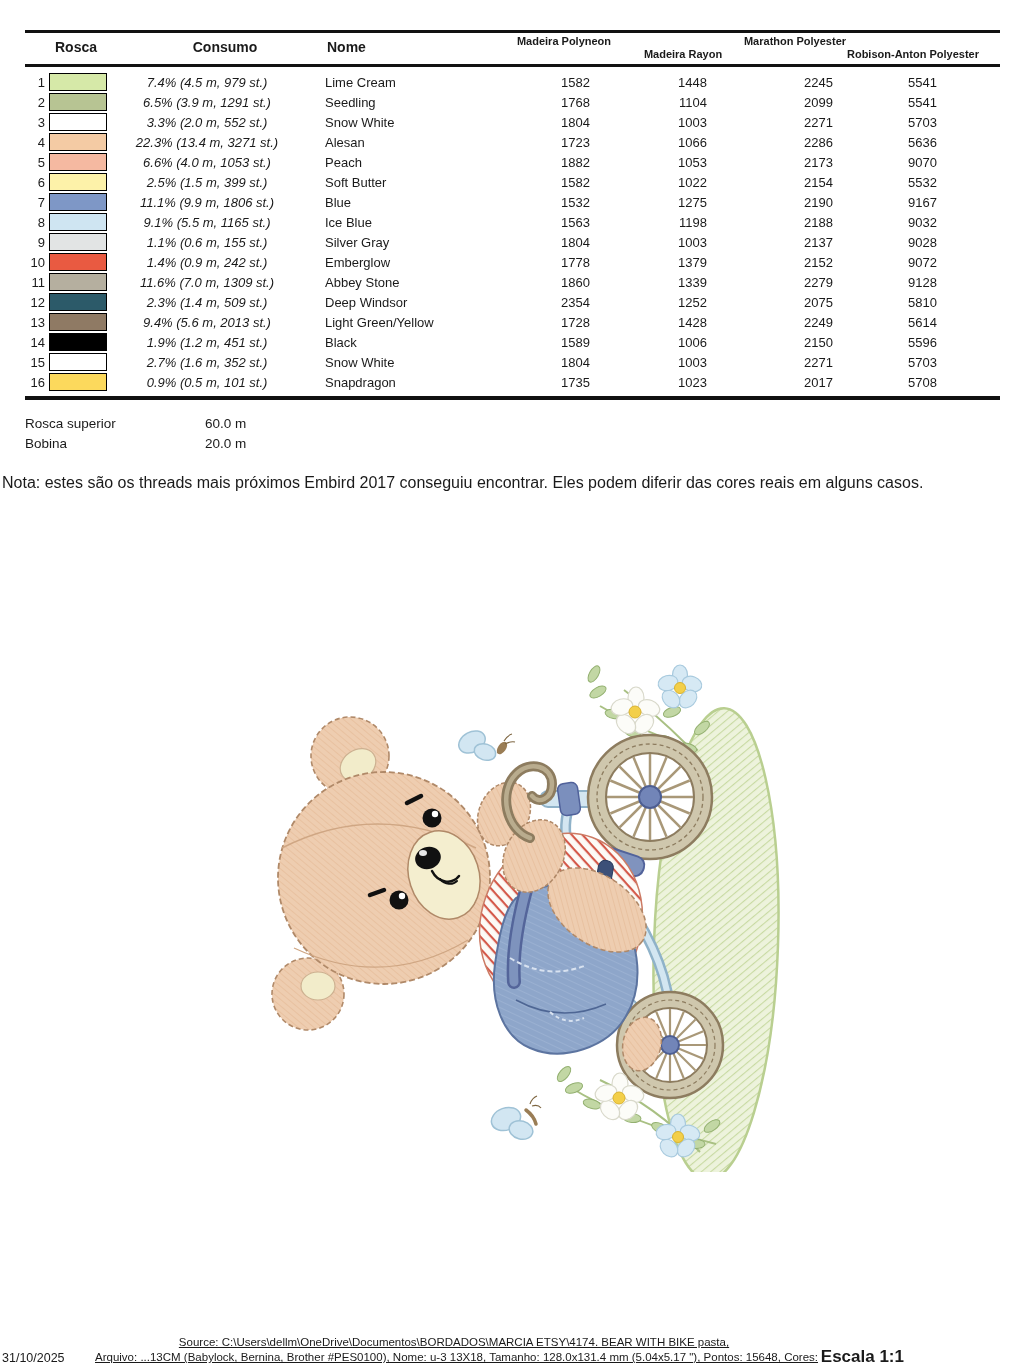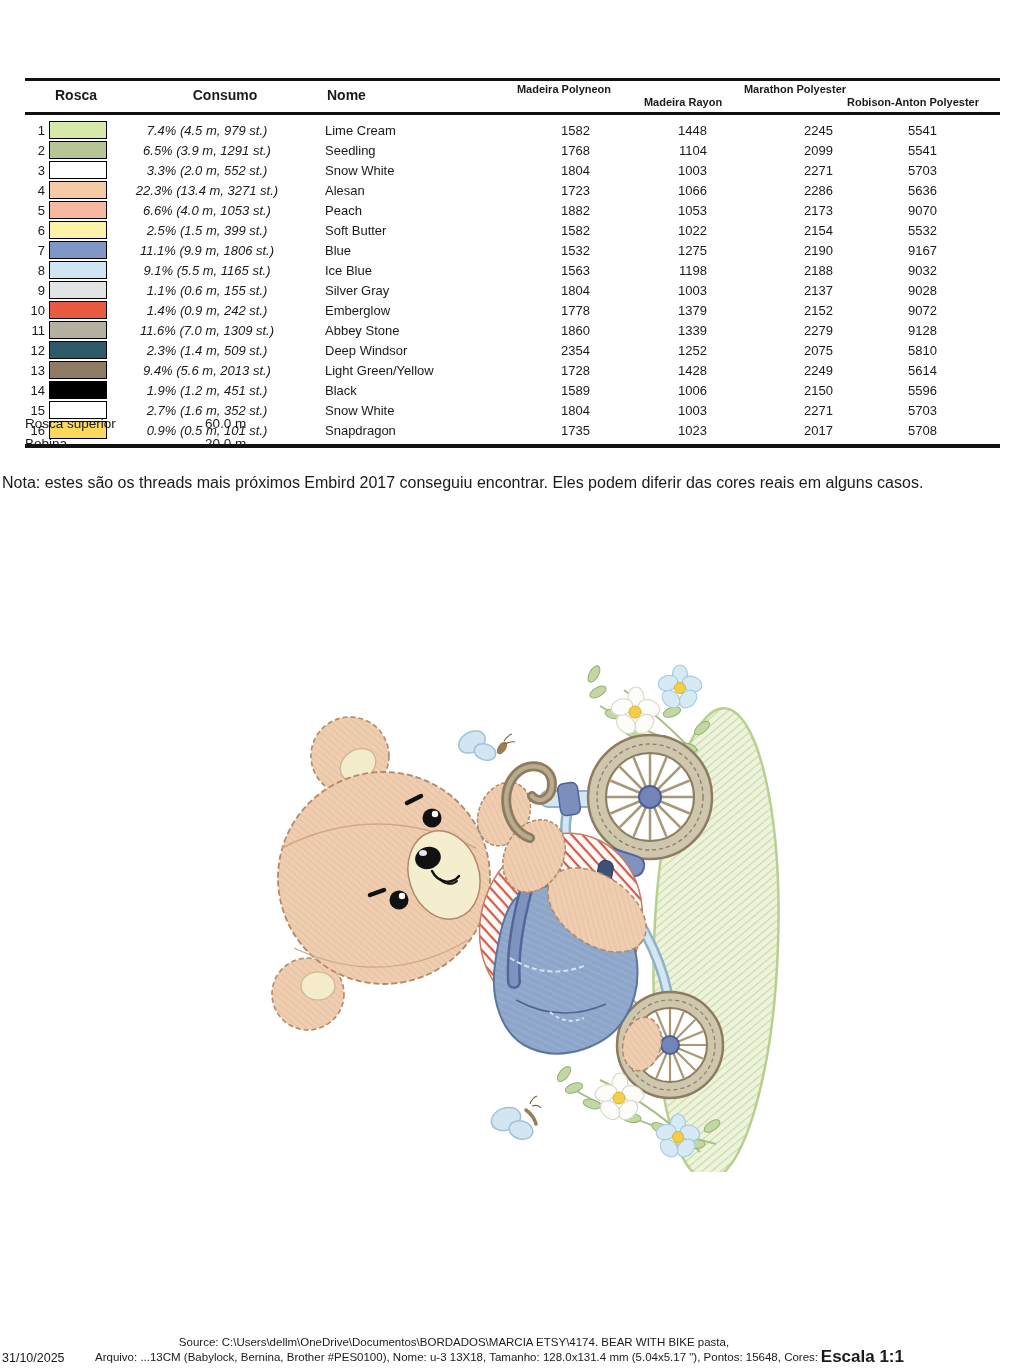--- a/index.html
+++ b/index.html
@@ -1,19 +1,19 @@
 <!DOCTYPE html>
 <html><head>
 <meta charset="utf-8">
 <style>
   html,body{margin:0;padding:0;background:#fff;}
   body{width:1024px;height:1370px;position:relative;font-family:"Liberation Sans",sans-serif;color:#1a1a1a;overflow:hidden;}
 
   
-  .ttable{position:absolute;left:25px;top:30px;width:975px;margin-top:48px;}
+  .ttable{position:absolute;left:25px;top:30px;width:975px;}
   .tline{height:3px;background:#111;}
   .tline.bottom{height:4px;}
   .thead{position:relative;height:31px;}
   .hlbl{position:absolute;font-weight:bold;font-size:14px;text-align:center;}
   .hlbl.small{font-size:11px;}
   .rows{padding:5px 0 4px 0;}
   .trow{display:grid;grid-template-columns:20px 62px 200px 18px 180px 85px 117px 126px 104px;align-items:center;height:20px;font-size:13px;}
   .c-num{text-align:right;}
   .c-swatch{padding-left:4px;}
   .swatch{width:56px;height:16px;border:1px solid #000;}
@@ -23,21 +23,21 @@
 
   
   .summary{position:absolute;left:25px;top:413px;font-size:13.5px;}
   .srow{display:grid;grid-template-columns:160px auto;height:20px;align-items:center;gap:20px;}
   .note{position:absolute;left:2px;top:474px;font-size:16px;}
 
   
   .design{position:absolute;left:264px;top:652px;width:520px;height:520px;}
 
   
-  .pfooter{position:absolute;left:0;top:1336px;width:908px;font-size:11.5px;}
+  .pfooter{position:absolute;left:0;top:1336px;width:908px;font-size:11.5px;text-decoration:underline;}
   .f-src{text-align:center;white-space:nowrap;}
   .f-l2{position:relative;height:20px;margin-top:1px;}
   .f-date{position:absolute;left:2px;top:2px;font-size:12.5px;}
   .f-file{text-align:right;margin:0 95px;padding-top:2px;white-space:nowrap;font-size:11.5px;}
   .f-scale{position:absolute;right:4px;top:-2px;font-weight:bold;font-size:17px;}
 </style>
 </head>
 <body>
 
 <div class="ttable">

